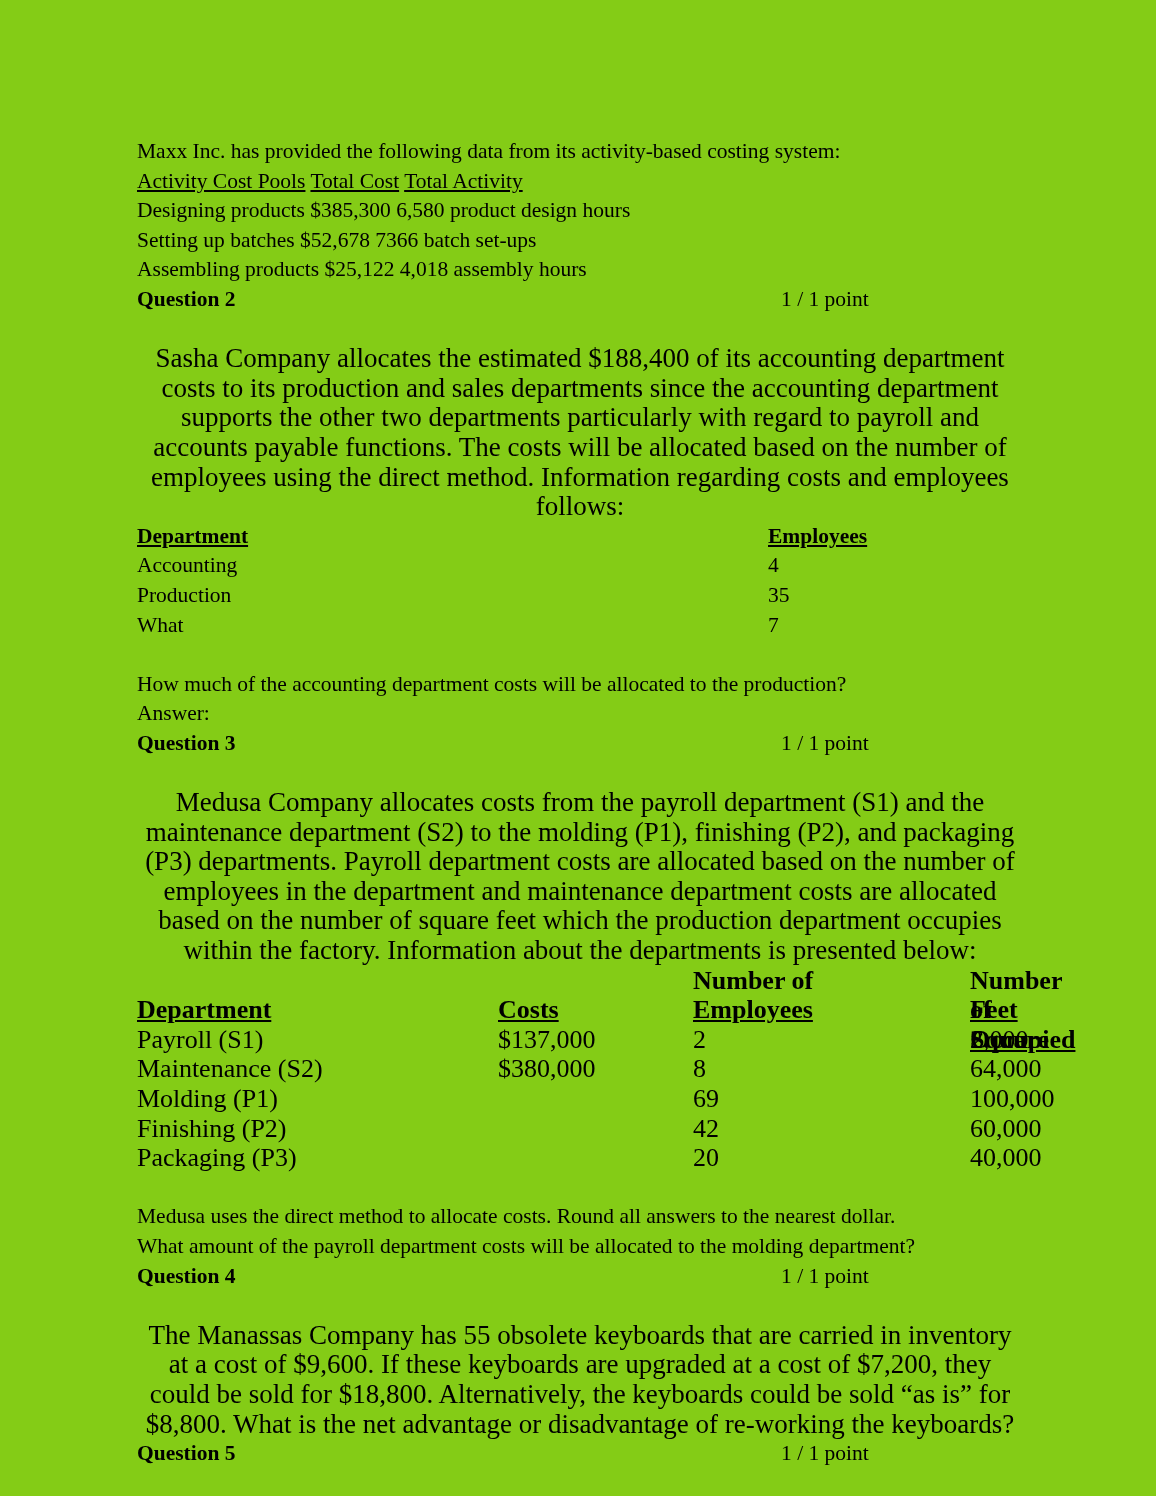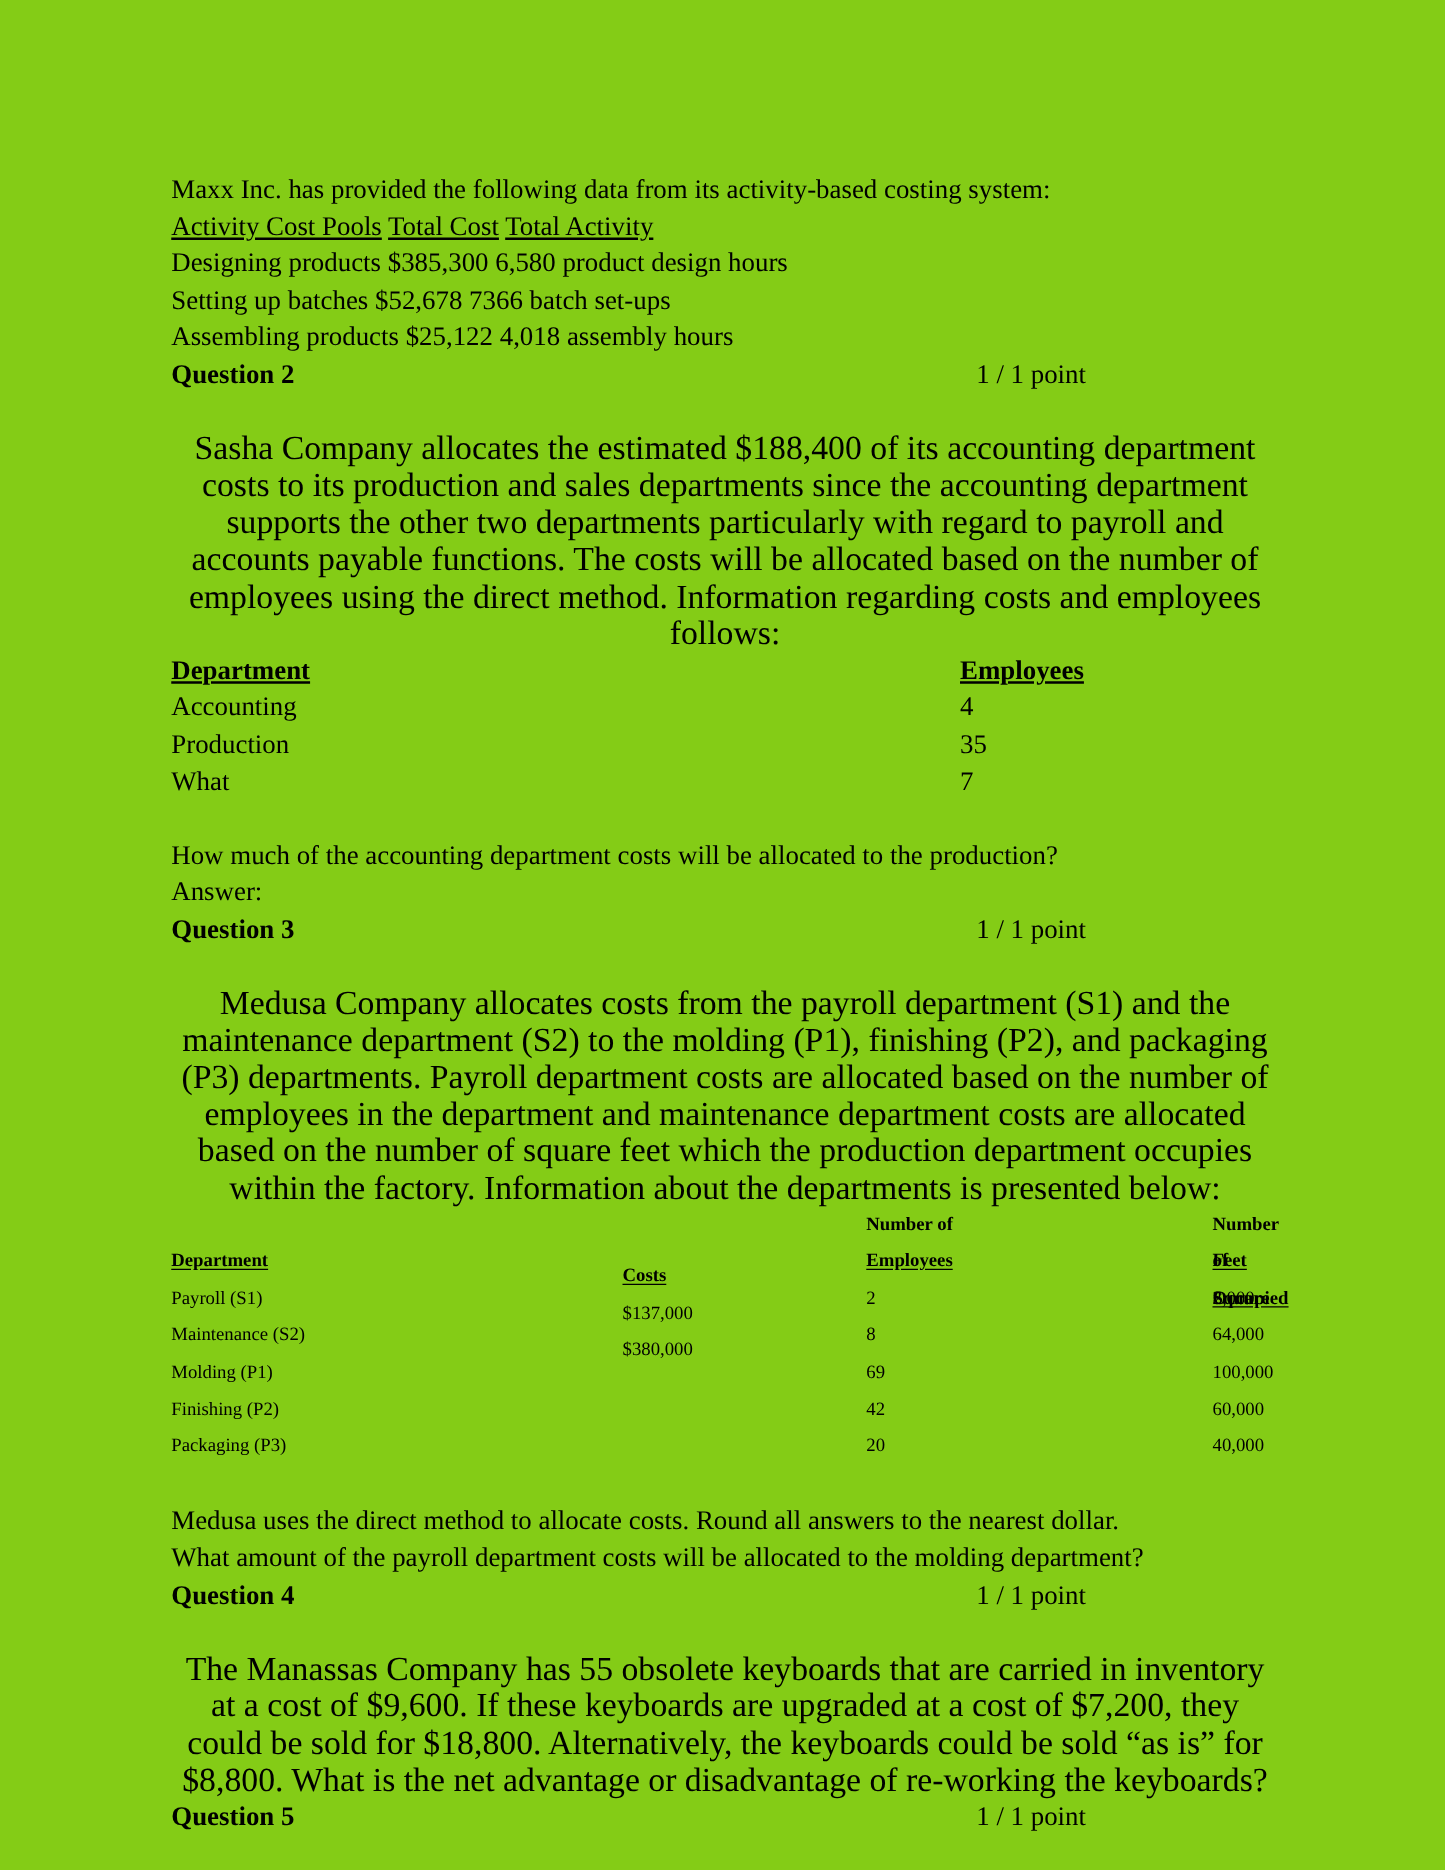--- a/index.html
+++ b/index.html
@@ -62,26 +62,26 @@
     font-size: 21.5px;
     line-height: 29.6px;
     height: 29.6px;
   }
   .t2row .c0 { position: absolute; left: 0; top: 0; }
   .t2row .c1 { position: absolute; left: 631px; top: 0; }
   .t2row.hdr { font-weight: bold; }
   
   .t4row {
     position: relative;
-    font-size: 15px;
+    font-size: 26px;
     line-height: 29.6px;
     height: 29.6px;
   }
   .t4row .c0 { position: absolute; left: 0;     top: 0; }
-  .t4row .c1 { position: absolute; left: 361px; top: 12px; }
+  .t4row .c1 { position: absolute; left: 361px; top: 0; }
   .t4row .c2 { position: absolute; left: 556px; top: 0; }
   .t4row .c3 { position: absolute; left: 833px; top: 0; }
   .t4row.hdr { font-weight: bold; }
 </style>
 </head>
 <body>
 
 <div class="page">
   <div class="content">
 

